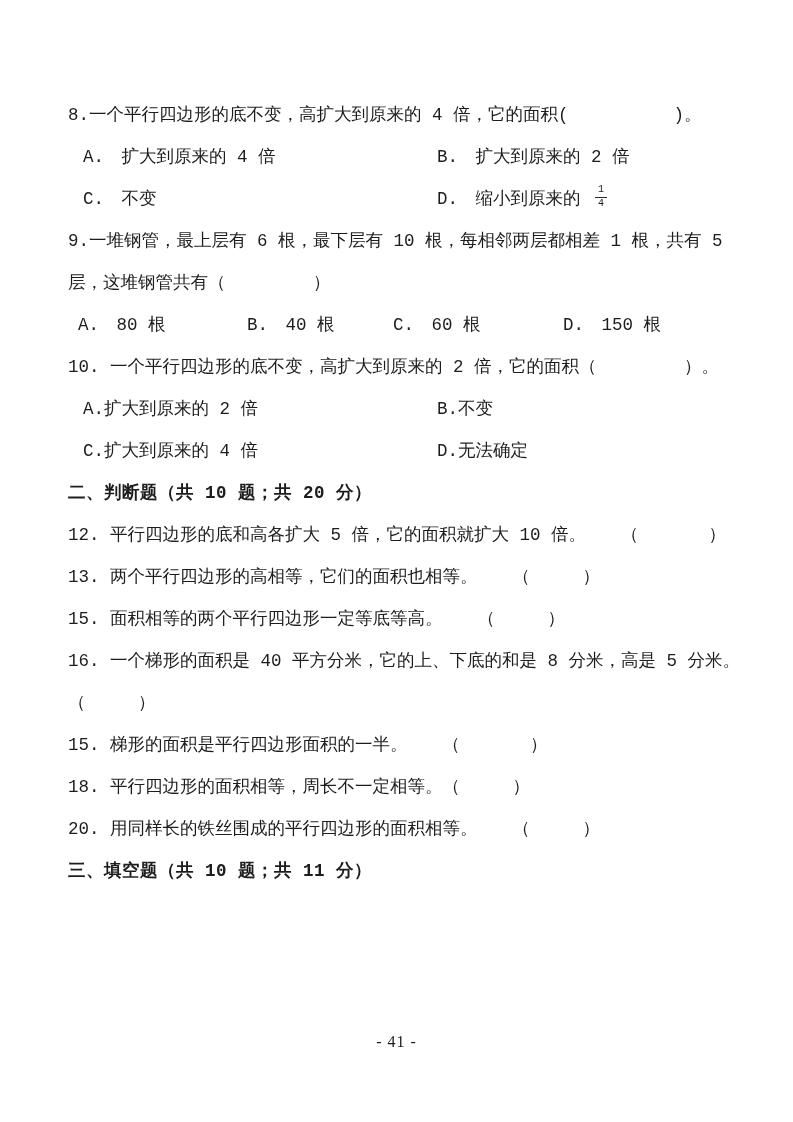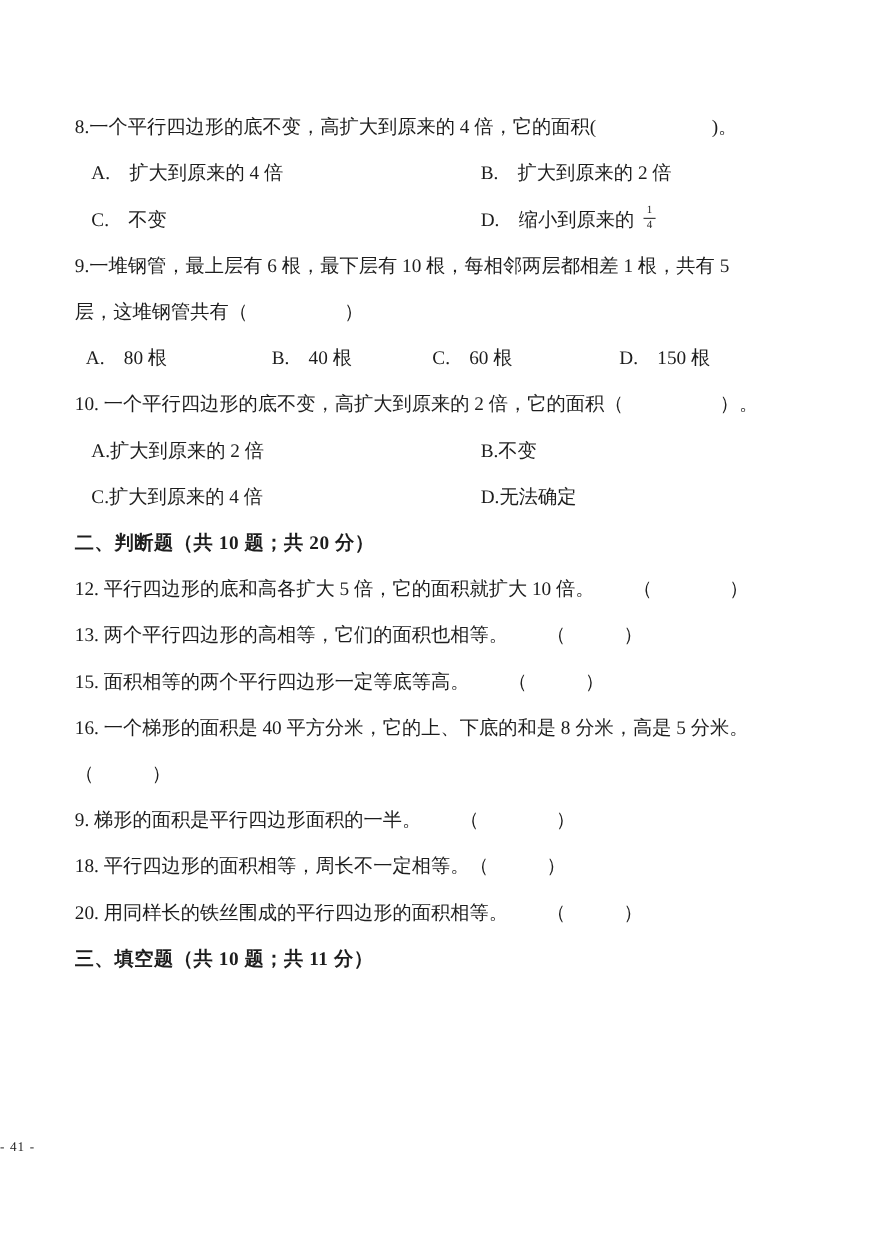--- a/index.html
+++ b/index.html
@@ -13,20 +13,21 @@
     font-family: "Liberation Serif", "DejaVu Serif", serif;
     font-size: 17.5px;
     color: #1d1d1d;
     overflow: hidden;
   }
   .line {
     position: relative;
     height: 42px;
     line-height: 42px;
     white-space: pre;
+    font-family: Liberation Mono, monospace;
   }
   .col { position: absolute; top: 0; white-space: pre; }
   .q8a  { left: 15px; }
   .q8b  { left: 369px; }
   .q9a  { left: 10px; }
   .q9b  { left: 131px; margin-left: 48px; }
   .q9c  { left: 325px; }
   .q9d  { left: 495px; }
   .heading { font-weight: 700; letter-spacing: 0.5px; }
   .frac {
@@ -39,22 +40,22 @@
     top: -2px;
     margin-left: 4px;
   }
   .frac .fnum { display: block; border-bottom: 1px solid #2a2a2a; padding: 0 3px 1px; }
   .frac .fden { display: block; padding-top: 1px; }
   .footer {
     position: absolute;
     top: 1034px;
     left: 0;
     width: 100%;
-    text-align: left;
-    font-size: 12px;
+    text-align: center;
+    font-size: 16px;
     line-height: 16px;
     letter-spacing: 1px;
   }
 </style>
 </head>
 <body>
 
 <div class="page">
 
   <div class="line">8.一个平行四边形的底不变，高扩大到原来的 4 倍，它的面积(　　　　　　)。</div>
@@ -91,21 +92,21 @@
     <span class="col q8b">D.无法确定</span>
   </div>
 
   <div class="line heading">二、判断题（共 10 题；共 20 分）</div>
 
   <div class="line">12. 平行四边形的底和高各扩大 5 倍，它的面积就扩大 10 倍。　　（　　　　）</div>
   <div class="line">13. 两个平行四边形的高相等，它们的面积也相等。　　（　　　）</div>
   <div class="line">15. 面积相等的两个平行四边形一定等底等高。　　（　　　）</div>
   <div class="line">16. 一个梯形的面积是 40 平方分米，它的上、下底的和是 8 分米，高是 5 分米。</div>
   <div class="line">（　　　）</div>
-  <div class="line">9. 梯形的面积是平行四边形面积的一半。　　（　　　　）</div>
+  <div class="line">15. 梯形的面积是平行四边形面积的一半。　　（　　　　）</div>
   <div class="line">18. 平行四边形的面积相等，周长不一定相等。（　　　）</div>
   <div class="line">20. 用同样长的铁丝围成的平行四边形的面积相等。　　（　　　）</div>
 
   <div class="line heading">三、填空题（共 10 题；共 11 分）</div>
 
   <div class="footer">- 41 -</div>
 
 </div>
 
 </body></html>

